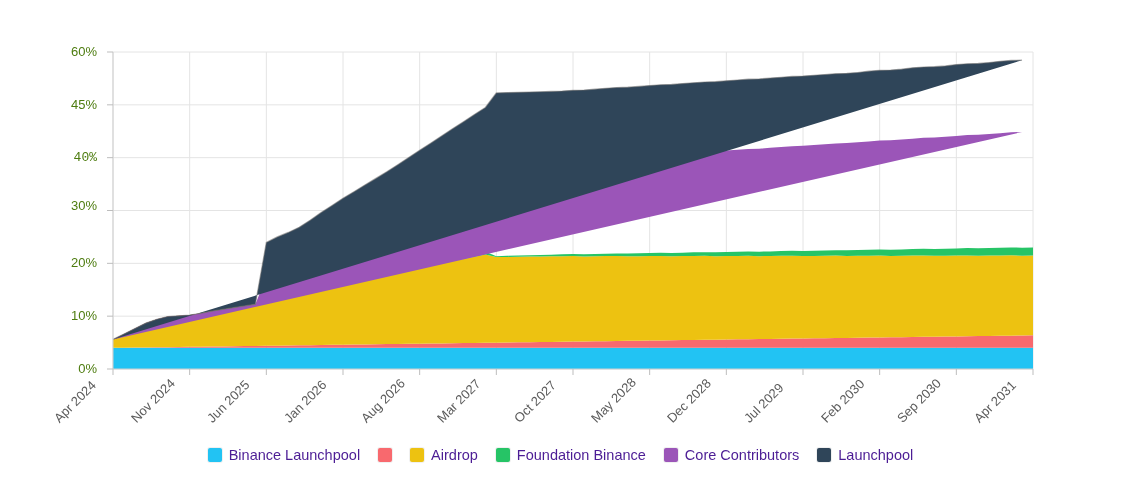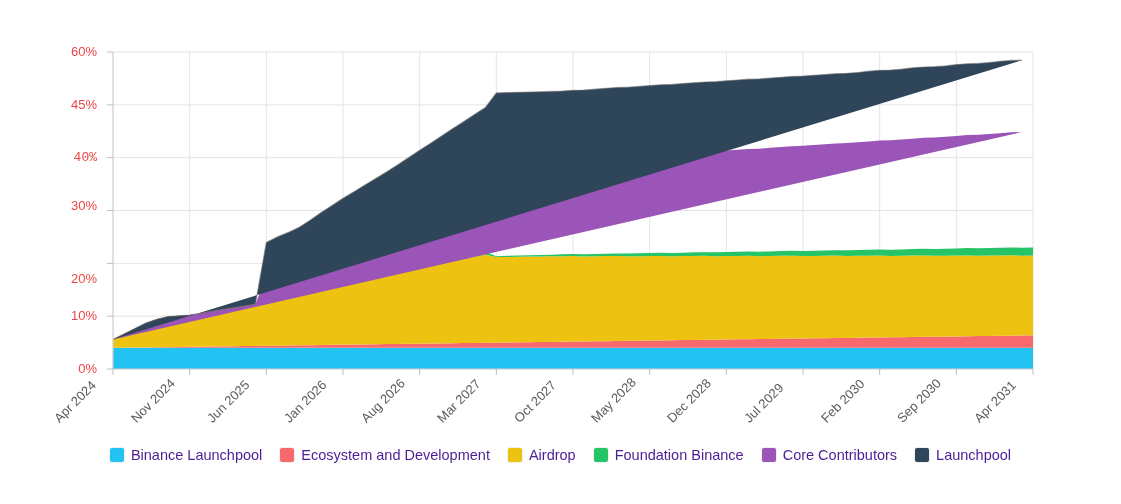--- a/index.html
+++ b/index.html
@@ -19,21 +19,21 @@
     height: 504px;
   }
   #plot-svg {
     position: absolute;
     left: 0;
     top: 0;
   }
   .ytick-label {
     position: absolute;
     font-size: 13px;
-    color: #ef4444;
+    color: #4d7c0f;
     text-align: right;
     width: 60px;
     line-height: 13px;
   }
   .xtick-label {
     position: absolute;
     font-size: 13px;
     color: #5c5c5c;
     white-space: nowrap;
     transform-origin: left top;
@@ -131,21 +131,21 @@
         <line x1="107" x2="113" y1="104.83333333333331" y2="104.83333333333331" stroke="#bdbdbd" stroke-width="1"></line>
         <line x1="107" x2="113" y1="52" y2="52" stroke="#bdbdbd" stroke-width="1"></line>
       </g>
   </svg>
 
   <div id="ylabels">
       <div class="ytick-label" style="left: 37px; top: 45px;">60%</div>
       <div class="ytick-label" style="left: 37px; top: 97.8333px;">45%</div>
       <div class="ytick-label" style="left: 37px; top: 150.667px; font-family: Liberation Mono, monospace;">40%</div>
       <div class="ytick-label" style="left: 37px; top: 199px;">30%</div>
-      <div class="ytick-label" style="left: 37px; top: 256.333px; margin-top: 16px;">20%</div>
+      <div class="ytick-label" style="left: 37px; top: 256.333px;">20%</div>
       <div class="ytick-label" style="left: 37px; top: 309.167px;">10%</div>
       <div class="ytick-label" style="left: 37px; top: 362px;">0%</div>
     </div>
   <div id="xlabels">
       <div class="xtick-label" style="left: 51px; top: 415px;">Apr 2024</div>
       <div class="xtick-label" style="left: 127.667px; top: 415px;">Nov 2024</div>
       <div class="xtick-label" style="left: 204.333px; top: 415px;">Jun 2025</div>
       <div class="xtick-label" style="left: 281px; top: 415px;">Jan 2026</div>
       <div class="xtick-label" style="left: 357.667px; top: 415px;">Aug 2026</div>
       <div class="xtick-label" style="left: 434.333px; top: 415px;">Mar 2027</div>
@@ -158,21 +158,20 @@
       <div class="xtick-label" style="left: 971px; top: 415px;">Apr 2031</div>
     </div>
 
   <div id="legend">
       <div class="legend-item">
         <span class="legend-swatch" style="background: rgb(34, 195, 243);"></span>
         <span class="legend-label">Binance Launchpool</span>
       </div>
       <div class="legend-item">
         <span class="legend-swatch" style="background: rgb(248, 105, 110);"></span>
-        <span class="legend-label">Ecosystem and Development</span>
       </div>
       <div class="legend-item">
         <span class="legend-swatch" style="background: rgb(237, 194, 17);"></span>
         <span class="legend-label">Airdrop</span>
       </div>
       <div class="legend-item">
         <span class="legend-swatch" style="background: rgb(38, 196, 102);"></span>
         <span class="legend-label">Foundation Binance</span>
       </div>
       <div class="legend-item">

